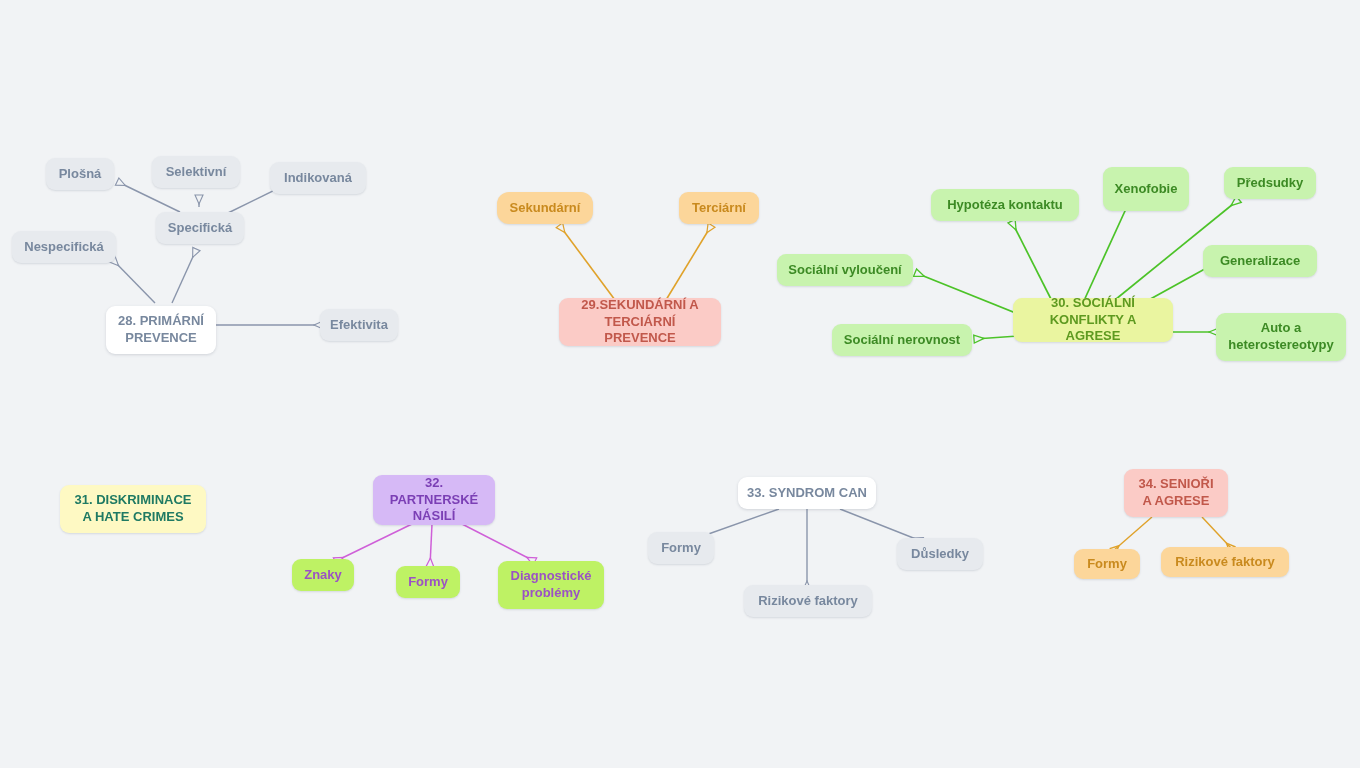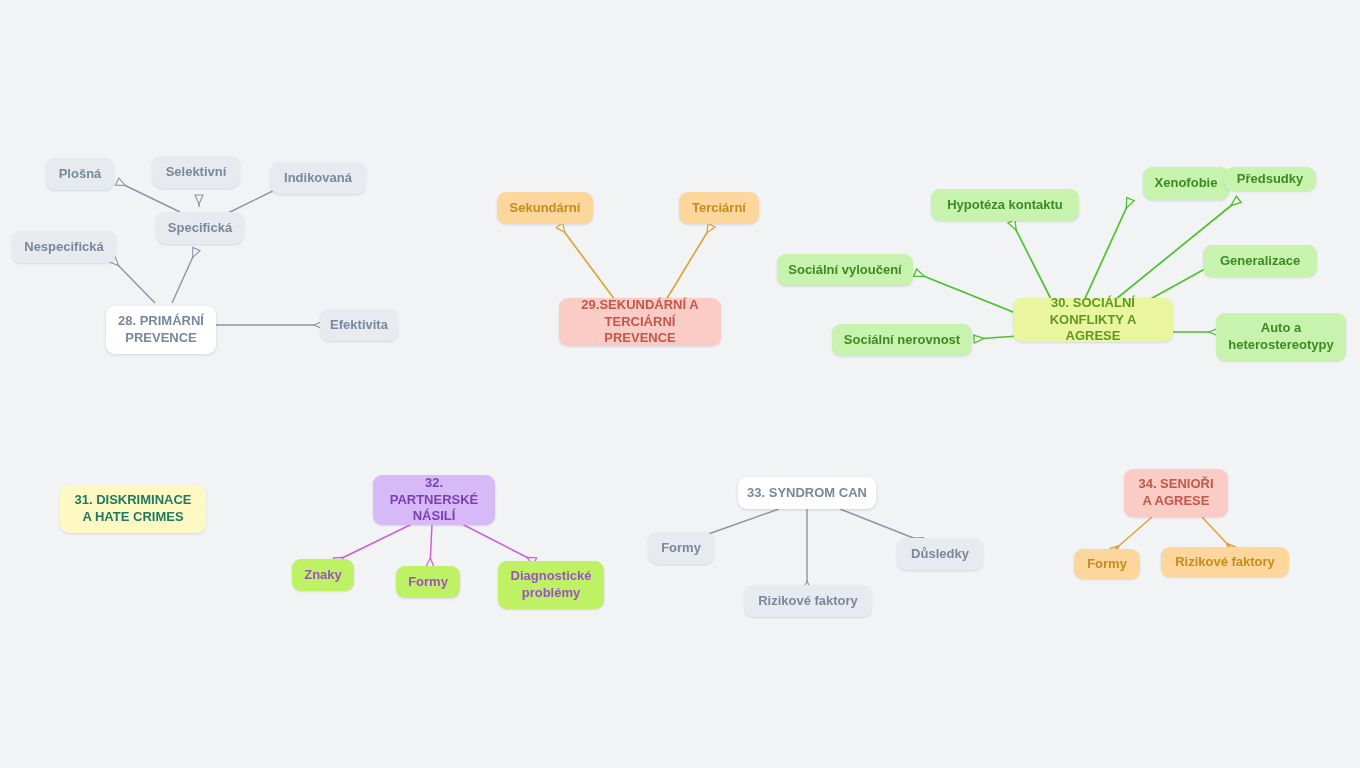--- a/index.html
+++ b/index.html
@@ -160,32 +160,32 @@
 
   <div class="node n-gray-child" style="left:156px; top:212px; width:88px;  height:32px; font-size:13px;">Specifická</div>
 
   <div class="node n-gray-child" style="left:12px;  top:231px; width:104px; height:32px; font-size:13px;">Nespecifická</div>
 
   <div class="node n-gray-root" style="left:106px; top:306px; width:110px; height:48px; font-size:13px;">28. PRIMÁRNÍ
 PREVENCE</div>
 
   <div class="node n-gray-child" style="left:320px; top:309px; width:78px;  height:32px; font-size:13px;">Efektivita</div>
 
-  <div class="node n-orange-child" style="left:497px; top:192px; width:96px;  height:32px; font-size:13px;">Sekundární</div>
+  <div class="node n-orange-child" style="left:497px; top:192px; width:96px;  height:32px; font-size:13px;border-radius:12px;">Sekundární</div>
 
   <div class="node n-orange-child" style="left:679px; top:192px; width:80px;  height:32px; font-size:13px;">Terciární</div>
 
   <div class="node n-pink-root" style="left:559px; top:298px; width:162px; height:48px; font-size:13px;border-radius:9px;">29.SEKUNDÁRNÍ A
 TERCIÁRNÍ PREVENCE</div>
 
   <div class="node n-green-child" style="left:931px;  top:189px; width:148px; height:32px; font-size:13px;">Hypotéza kontaktu</div>
 
-  <div class="node n-green-child" style="left:1103px; top:167px; width:86px;  height:33px; font-size:13px;margin-left:40px;">Xenofobie</div>
-
-  <div class="node n-green-child" style="left:1224px; top:167px; width:92px;  height:24px; font-size:13px;">Předsudky</div>
+  <div class="node n-green-child" style="left:1103px; top:167px; width:86px;  height:44px; font-size:13px;">Xenofobie</div>
+
+  <div class="node n-green-child" style="left:1224px; top:167px; width:92px;  height:32px; font-size:13px;">Předsudky</div>
 
   <div class="node n-green-child" style="left:1203px; top:245px; width:114px; height:32px; font-size:13px;">Generalizace</div>
 
   <div class="node n-green-child" style="left:832px;  top:324px; width:140px; height:32px; font-size:13px;">Sociální nerovnost</div>
 
   <div class="node n-green-child" style="left:777px;  top:254px; width:136px; height:32px; font-size:13px;">Sociální vyloučení</div>
 
   <div class="node n-yellowgreen-root" style="left:1013px; top:298px; width:160px; height:44px; font-size:13px;">30. SOCIÁLNÍ
 KONFLIKTY A AGRESE</div>
 

